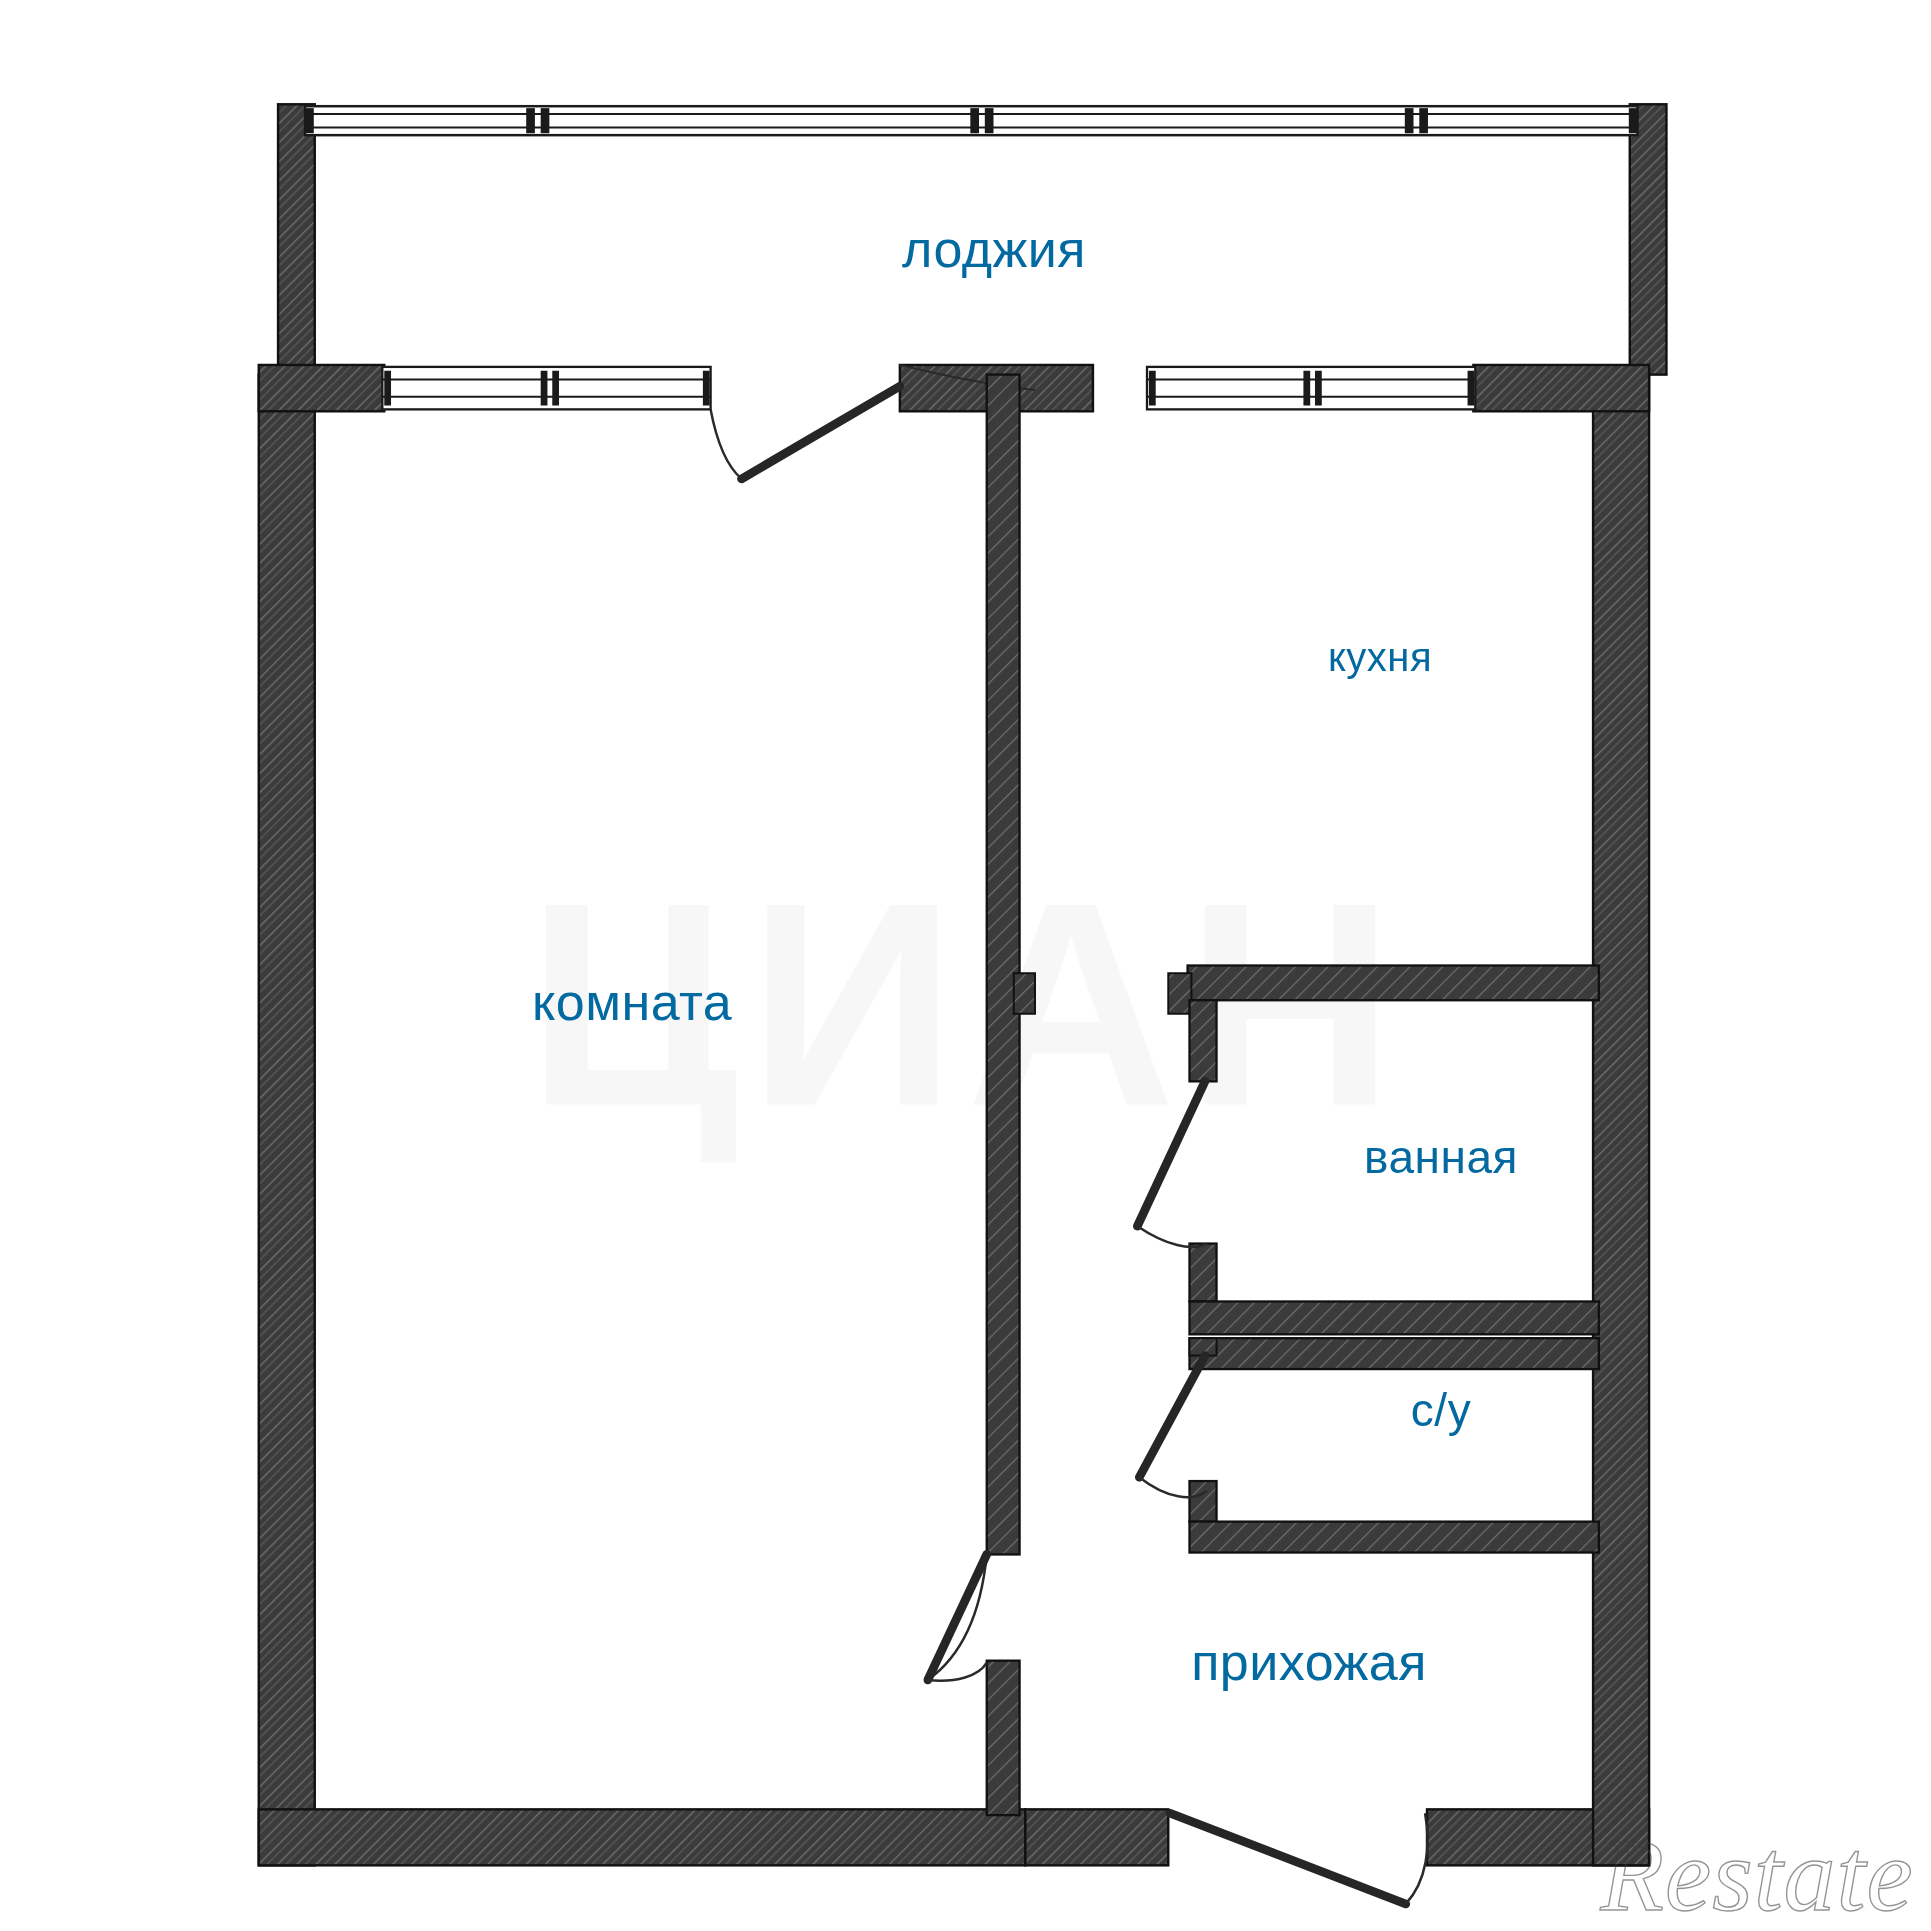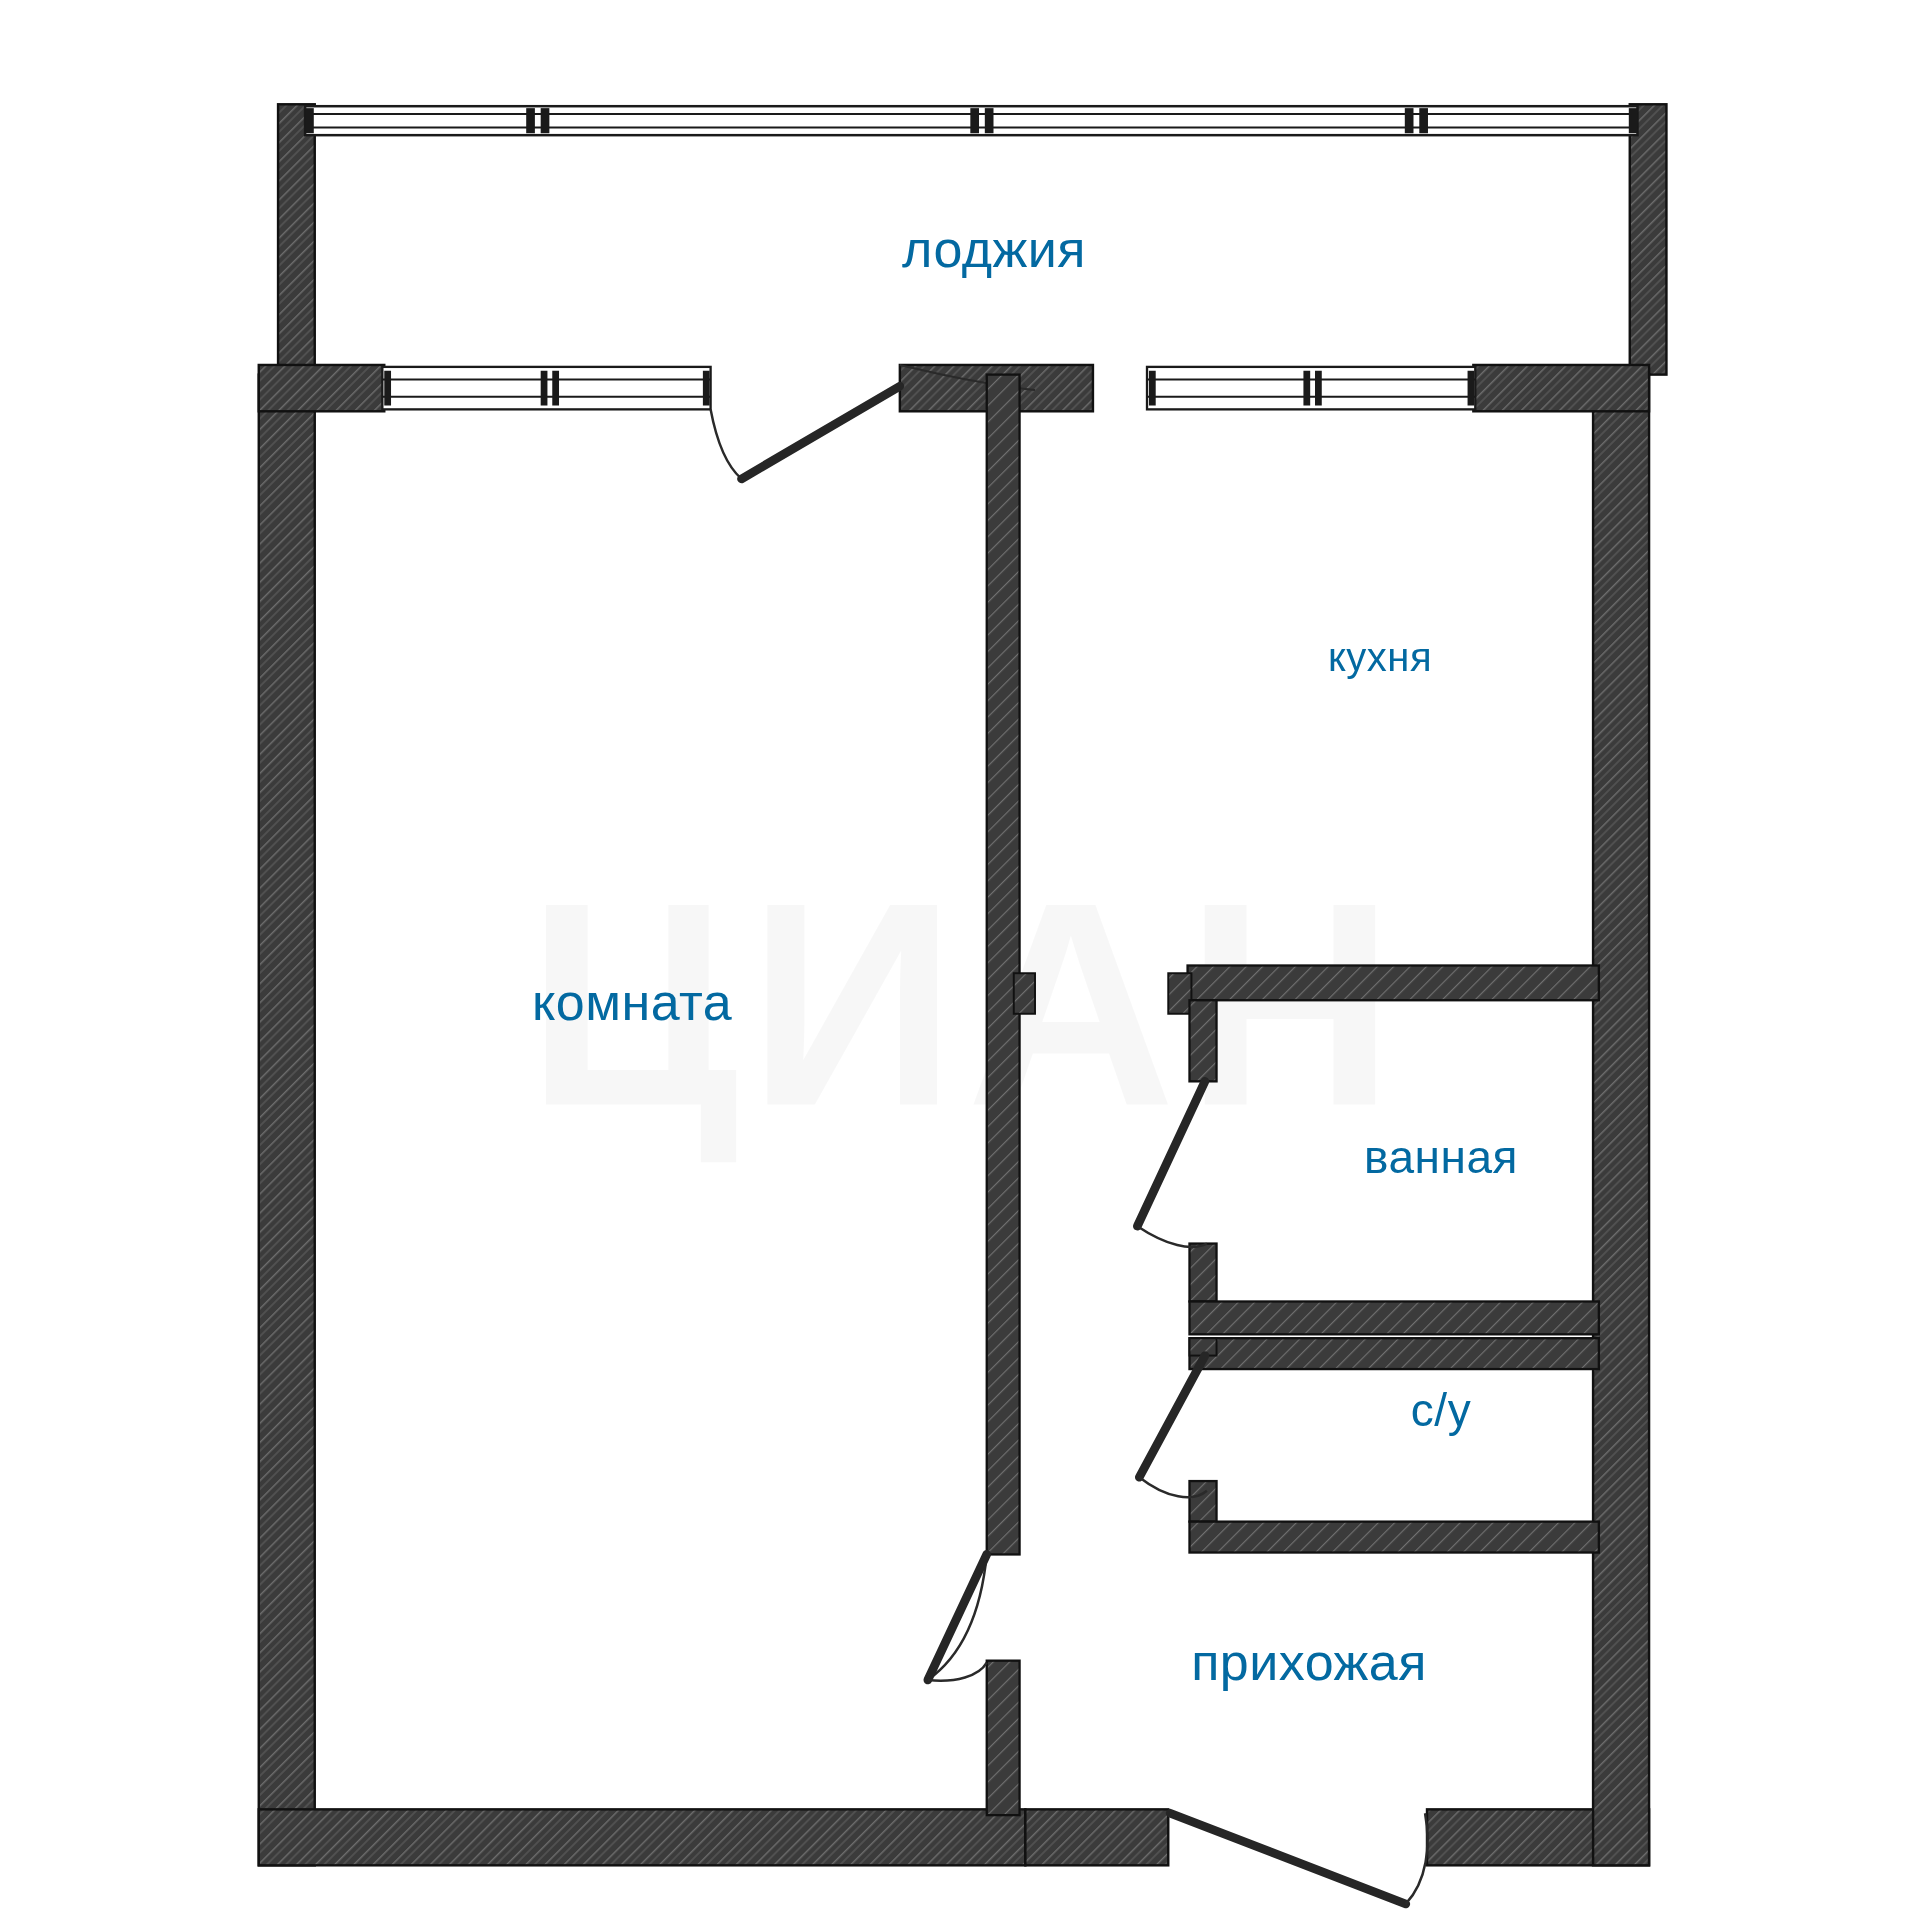--- a/index.html
+++ b/index.html
@@ -229,15 +229,16 @@
 
   </svg>
 
   <div class="room-label lbl-loggia" style="left:994px; top:249px;">лоджия</div>
   <div class="room-label lbl-kitchen" style="left:1340px; top:657px;">кухня</div>
   <div class="room-label lbl-room" style="left:632px;  top:1002px;">комната</div>
   <div class="room-label lbl-bath" style="left:1441px; top:1157px;text-align:center;">ванная</div>
   <div class="room-label lbl-wc" style="left:1441px; top:1410px;">с/у</div>
   <div class="room-label lbl-hall" style="left:1309px; top:1662px;text-align:right;">прихожая</div>
 
+  <div class="watermark-brand">Restate</div>
 
 </div>
 
 
 </body></html>

